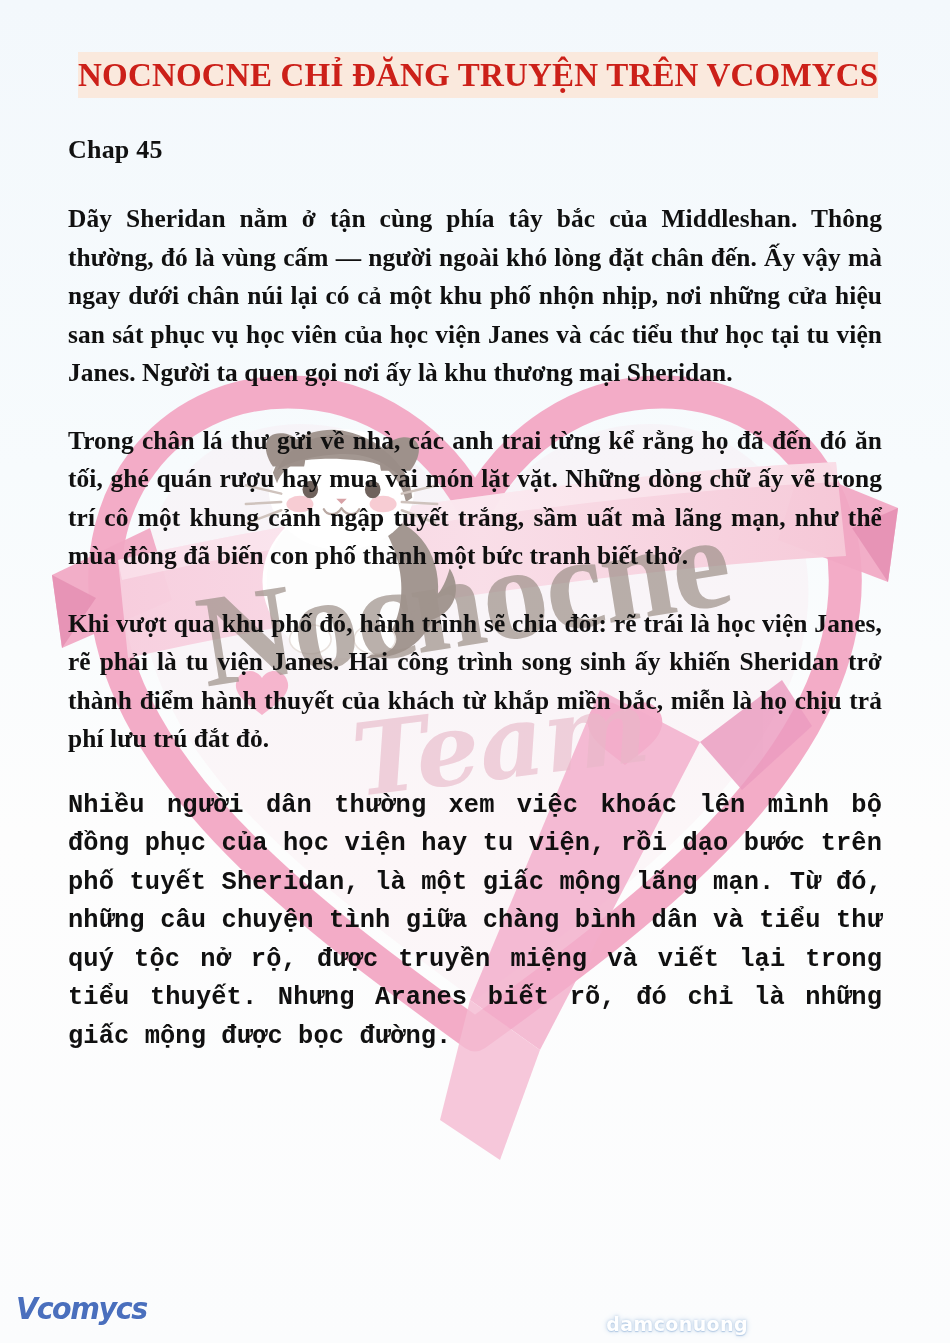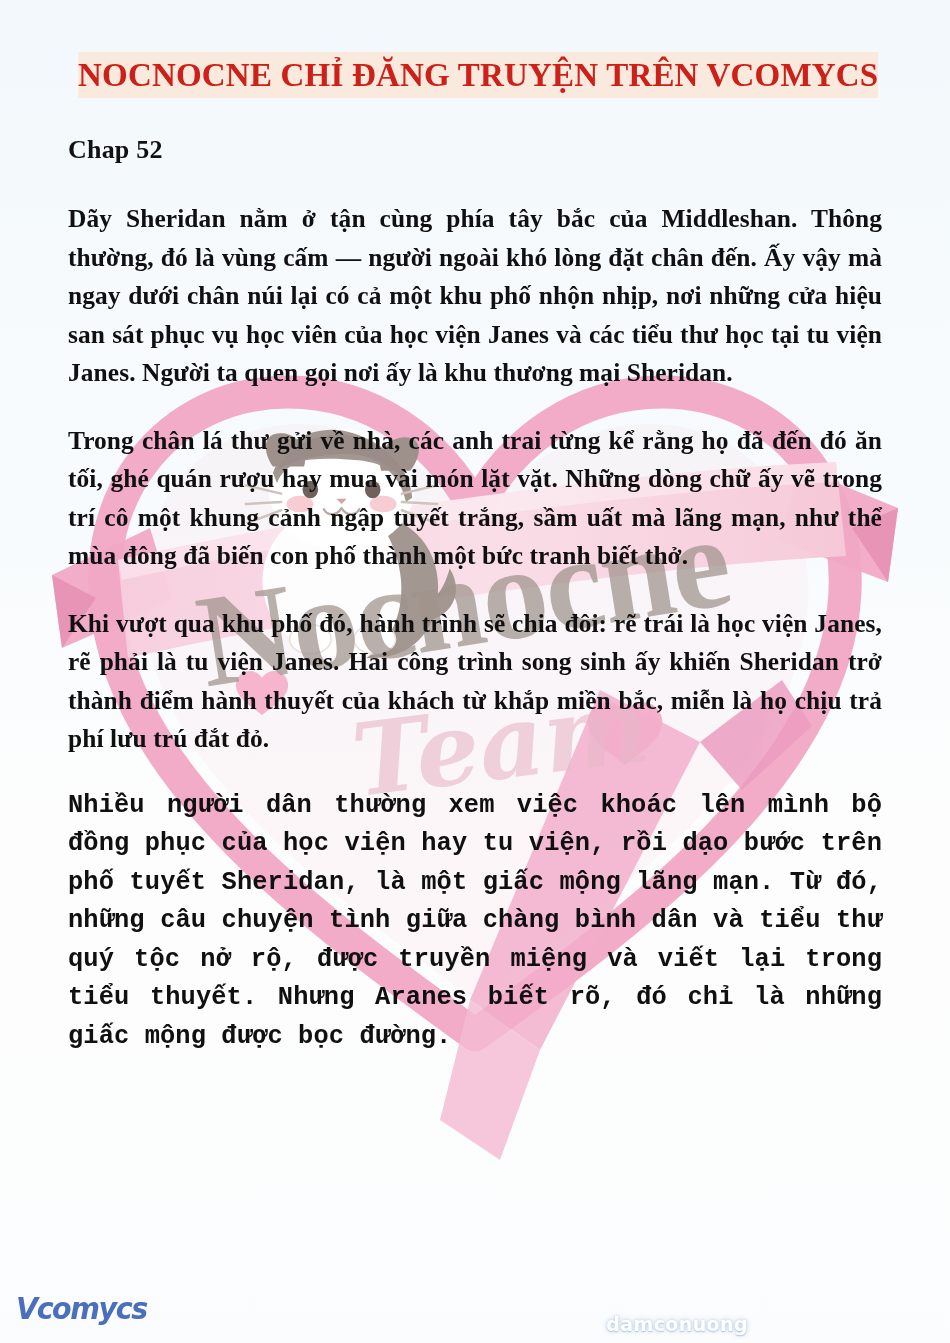--- a/index.html
+++ b/index.html
@@ -260,21 +260,21 @@
       </g>
     </svg>
   </div>
 
   <div class="header-band">
     <div class="header-title">NOCNOCNE CHỈ ĐĂNG TRUYỆN TRÊN VCOMYCS</div>
   </div>
 
   <div class="content">
 
-    <h1 class="chapter-heading">Chap 52</h1>
+    <h1 class="chapter-heading">Chap 45</h1>
 
     <p class="para">Dãy Sheridan nằm ở tận cùng phía tây bắc của Middleshan. Thông thường, đó là vùng cấm — người ngoài khó lòng đặt chân đến. Ấy vậy mà ngay dưới chân núi lại có cả một khu phố nhộn nhịp, nơi những cửa hiệu san sát phục vụ học viên của học viện Janes và các tiểu thư học tại tu viện Janes. Người ta quen gọi nơi ấy là khu thương mại Sheridan.</p>
 
     <p class="para">Trong chân lá thư gửi về nhà, các anh trai từng kể rằng họ đã đến đó ăn tối, ghé quán rượu hay mua vài món lặt vặt. Những dòng chữ ấy vẽ trong trí cô một khung cảnh ngập tuyết trắng, sầm uất mà lãng mạn, như thể mùa đông đã biến con phố thành một bức tranh biết thở.</p>
 
     <p class="para">Khi vượt qua khu phố đó, hành trình sẽ chia đôi: rẽ trái là học viện Janes, rẽ phải là tu viện Janes. Hai công trình song sinh ấy khiến Sheridan trở thành điểm hành thuyết của khách từ khắp miền bắc, miễn là họ chịu trả phí lưu trú đắt đỏ.</p>
 
     <p class="para">Nhiều người dân thường xem việc khoác lên mình bộ đồng phục của học viện hay tu viện, rồi dạo bước trên phố tuyết Sheridan, là một giấc mộng lãng mạn. Từ đó, những câu chuyện tình giữa chàng bình dân và tiểu thư quý tộc nở rộ, được truyền miệng và viết lại trong tiểu thuyết. Nhưng Aranes biết rõ, đó chỉ là những giấc mộng được bọc đường.</p>
   </div>
 

